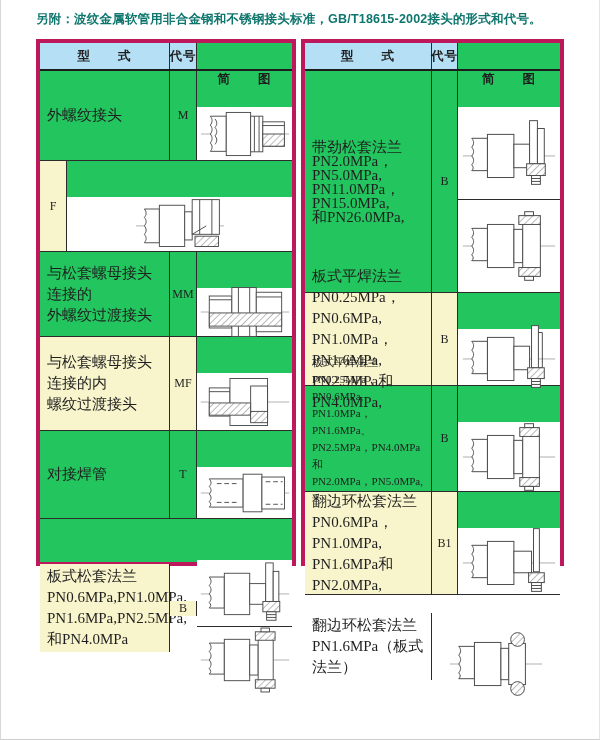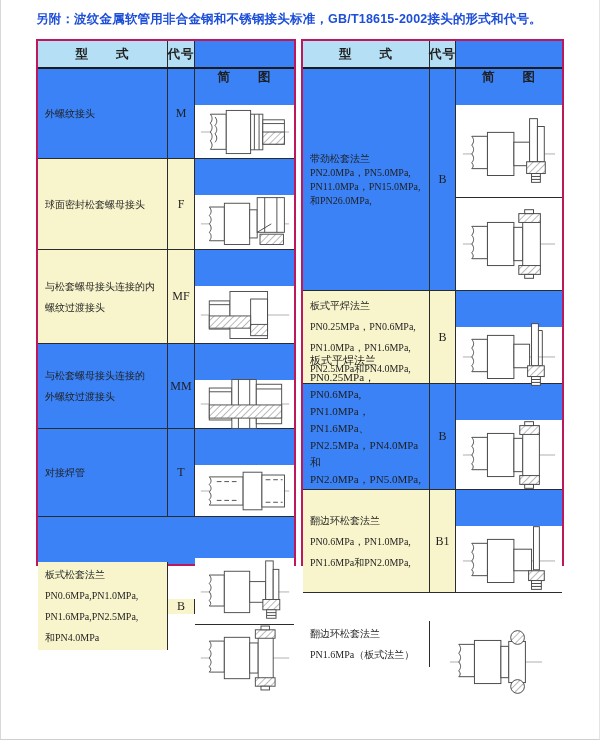--- a/index.html
+++ b/index.html
@@ -1,32 +1,32 @@
 <!DOCTYPE html>
 <html><head>
 <meta charset="utf-8">
 <style>
   html,body{margin:0;padding:0;}
   body{width:600px;height:740px;background:#ffffff;font-family:"Liberation Serif","DejaVu Serif",serif;color:#1f1f1f;position:relative;overflow:hidden;}
   .page{position:absolute;inset:0;border-left:1px solid #d8d8d8;border-right:1px solid #e4e4e4;border-bottom:1px solid #cfcfcf;}
-  .title{position:absolute;left:35px;top:11px;width:550px;font-family:"Liberation Sans","DejaVu Sans",sans-serif;font-weight:bold;font-size:12.5px;letter-spacing:0.2px;color:#1d4ed8;}
-  .tbl{position:absolute;top:39px;height:527px;border:2px solid #be185d;box-sizing:border-box;display:flex;flex-direction:column;background:#3b82f6;}
+  .title{position:absolute;left:35px;top:11px;width:550px;font-family:"Liberation Sans","DejaVu Sans",sans-serif;font-weight:bold;font-size:12.5px;letter-spacing:0.2px;color:#0f766e;}
+  .tbl{position:absolute;top:39px;height:527px;border:4px solid #be185d;box-sizing:border-box;display:flex;flex-direction:column;background:#22c55e;}
   .tbl-left{left:35px;width:260px;}
   .tbl-right{left:300px;width:263px;}
   .row{display:flex;box-sizing:border-box;border-bottom:1px solid #2b2b2b;flex:none;}
   .row:last-child{border-bottom:none;align-items:center;}
   .row.header{border-bottom:2px solid #1c1c1c;}
   .cell{box-sizing:border-box;border-right:1px solid #2b2b2b;display:flex;align-items:center;}
   .cell:last-child{border-right:none;margin-top:36px;}
   .tbl-left .type{width:130px;}
   .tbl-left .code{width:27px;}
   .tbl-right .type{width:127px;}
   .tbl-right .code{width:26px;}
   .diag{flex:1;flex-direction:column;justify-content:center;padding:0;background:#fff;}
-  .type{padding:2px 5px 2px 7px;font-size:10px;line-height:21px;white-space:pre-line;}
+  .type{padding:2px 5px 2px 7px;font-size:15px;line-height:21px;white-space:pre-line;}
   .row.tight .type{line-height:17px;font-size:11px;}
   .row.loose .type{line-height:14px;}
   .code{justify-content:center;font-size:12px;}
   .header .cell{justify-content:center;background:#b5dff4;font-size:12.5px;font-weight:bold;letter-spacing:1px;padding:0;white-space:pre;}
   .hl .type,.hl .code{background:#f8f5cc;}
   .sub{flex:1;display:flex;align-items:center;justify-content:center;box-sizing:border-box;width:100%;}
   .sub.split{border-bottom:1px solid #2b2b2b;}
   svg{display:block;}
   .ln{stroke:#4a4a4a;stroke-width:1;fill:none;}
   .wf{stroke:#4a4a4a;stroke-width:1;fill:#ffffff;}
@@ -68,21 +68,20 @@
               <line x1="65" y1="13" x2="65" y2="51" class="ln"></line>
           <rect x="69" y="19" width="23" height="26" class="wf"></rect>
               <line x1="69" y1="23" x2="92" y2="23" class="ln"></line>
           <rect x="69" y="32" width="23" height="13" fill="url(#p1)" stroke="#4a4a4a"></rect>
         </svg>
       </div>
         </div>
     </div>
 
     <div class="row hl" style="height:91px">
-      <div class="cell type">球面密封松套螺母接头</div>
       <div class="cell code">F</div>
       <div class="cell diag">
           <div class="sub">
         <svg width="94" height="60" viewBox="0 0 100 64">
           <defs>
                 <pattern id="p2" width="5" height="5" patternUnits="userSpaceOnUse" patternTransform="rotate(45)">
                   <rect width="5" height="5" fill="#fff"></rect>
                   <line x1="0" y1="0" x2="0" y2="5" class="hf"></line>
                 </pattern>
               </defs>
@@ -93,45 +92,20 @@
           <rect x="63" y="6" width="29" height="37" class="wf"></rect>
               <line x1="71" y1="6" x2="71" y2="43" class="ln"></line>
               <line x1="84" y1="6" x2="84" y2="43" class="ln"></line>
           <path class="ln" d="M63 43 L78 34"></path>
           <rect x="66" y="45" width="25" height="11" fill="url(#p2)" stroke="#4a4a4a"></rect>
         </svg>
       </div>
         </div>
     </div>
 
-    <div class="row hl" style="height:94px">
-      <div class="cell type">与松套螺母接头连接的内
-螺纹过渡接头</div>
-      <div class="cell code">MF</div>
-      <div class="cell diag">
-          <div class="sub">
-        <svg width="94" height="62" viewBox="0 0 100 64">
-          <defs>
-                <pattern id="p4" width="5" height="5" patternUnits="userSpaceOnUse" patternTransform="rotate(45)">
-                  <rect width="5" height="5" fill="#fff"></rect>
-                  <line x1="0" y1="0" x2="0" y2="5" class="hf"></line>
-                </pattern>
-              </defs>
-          <line x1="3" y1="32" x2="97" y2="32" class="cl"></line>
-          <rect x="12" y="17" width="22" height="30" class="wf"></rect>
-              <line x1="12" y1="21" x2="34" y2="21" class="ln"></line>
-          <rect x="34" y="7" width="40" height="50" class="wf"></rect>
-          <rect x="56" y="15" width="18" height="34" class="ln"></rect>
-          <rect x="12" y="33" width="44" height="13" fill="url(#p4)" stroke="#4a4a4a"></rect>
-          <rect x="56" y="42" width="18" height="12" fill="url(#p4)" stroke="#4a4a4a"></rect>
-        </svg>
-      </div>
-        </div>
-    </div>
-
     <div class="row" style="height:85px">
       <div class="cell type">与松套螺母接头连接的
 外螺纹过渡接头</div>
       <div class="cell code">MM</div>
       <div class="cell diag">
           <div class="sub">
         <svg width="94" height="62" viewBox="0 0 100 64">
           <defs>
                 <pattern id="p3" width="5" height="5" patternUnits="userSpaceOnUse" patternTransform="rotate(45)">
                   <rect width="5" height="5" fill="#fff"></rect>
@@ -140,20 +114,45 @@
               </defs>
           <line x1="3" y1="32" x2="97" y2="32" class="cl"></line>
           <rect x="12" y="15" width="24" height="34" class="wf"></rect>
               <line x1="12" y1="19" x2="36" y2="19" class="ln"></line>
           <rect x="36" y="6" width="26" height="52" class="wf"></rect>
               <line x1="43" y1="6" x2="43" y2="58" class="ln"></line>
               <line x1="55" y1="6" x2="55" y2="58" class="ln"></line>
           <rect x="62" y="11" width="27" height="42" class="wf"></rect>
               <line x1="62" y1="16" x2="89" y2="16" class="ln"></line>
           <rect x="12" y="33" width="77" height="14" fill="url(#p3)" stroke="#4a4a4a"></rect>
+        </svg>
+      </div>
+        </div>
+    </div>
+
+    <div class="row hl" style="height:94px">
+      <div class="cell type">与松套螺母接头连接的内
+螺纹过渡接头</div>
+      <div class="cell code">MF</div>
+      <div class="cell diag">
+          <div class="sub">
+        <svg width="94" height="62" viewBox="0 0 100 64">
+          <defs>
+                <pattern id="p4" width="5" height="5" patternUnits="userSpaceOnUse" patternTransform="rotate(45)">
+                  <rect width="5" height="5" fill="#fff"></rect>
+                  <line x1="0" y1="0" x2="0" y2="5" class="hf"></line>
+                </pattern>
+              </defs>
+          <line x1="3" y1="32" x2="97" y2="32" class="cl"></line>
+          <rect x="12" y="17" width="22" height="30" class="wf"></rect>
+              <line x1="12" y1="21" x2="34" y2="21" class="ln"></line>
+          <rect x="34" y="7" width="40" height="50" class="wf"></rect>
+          <rect x="56" y="15" width="18" height="34" class="ln"></rect>
+          <rect x="12" y="33" width="44" height="13" fill="url(#p4)" stroke="#4a4a4a"></rect>
+          <rect x="56" y="42" width="18" height="12" fill="url(#p4)" stroke="#4a4a4a"></rect>
         </svg>
       </div>
         </div>
     </div>
 
     <div class="row" style="height:88px">
       <div class="cell type">对接焊管</div>
       <div class="cell code">T</div>
       <div class="cell diag">
           <div class="sub">

